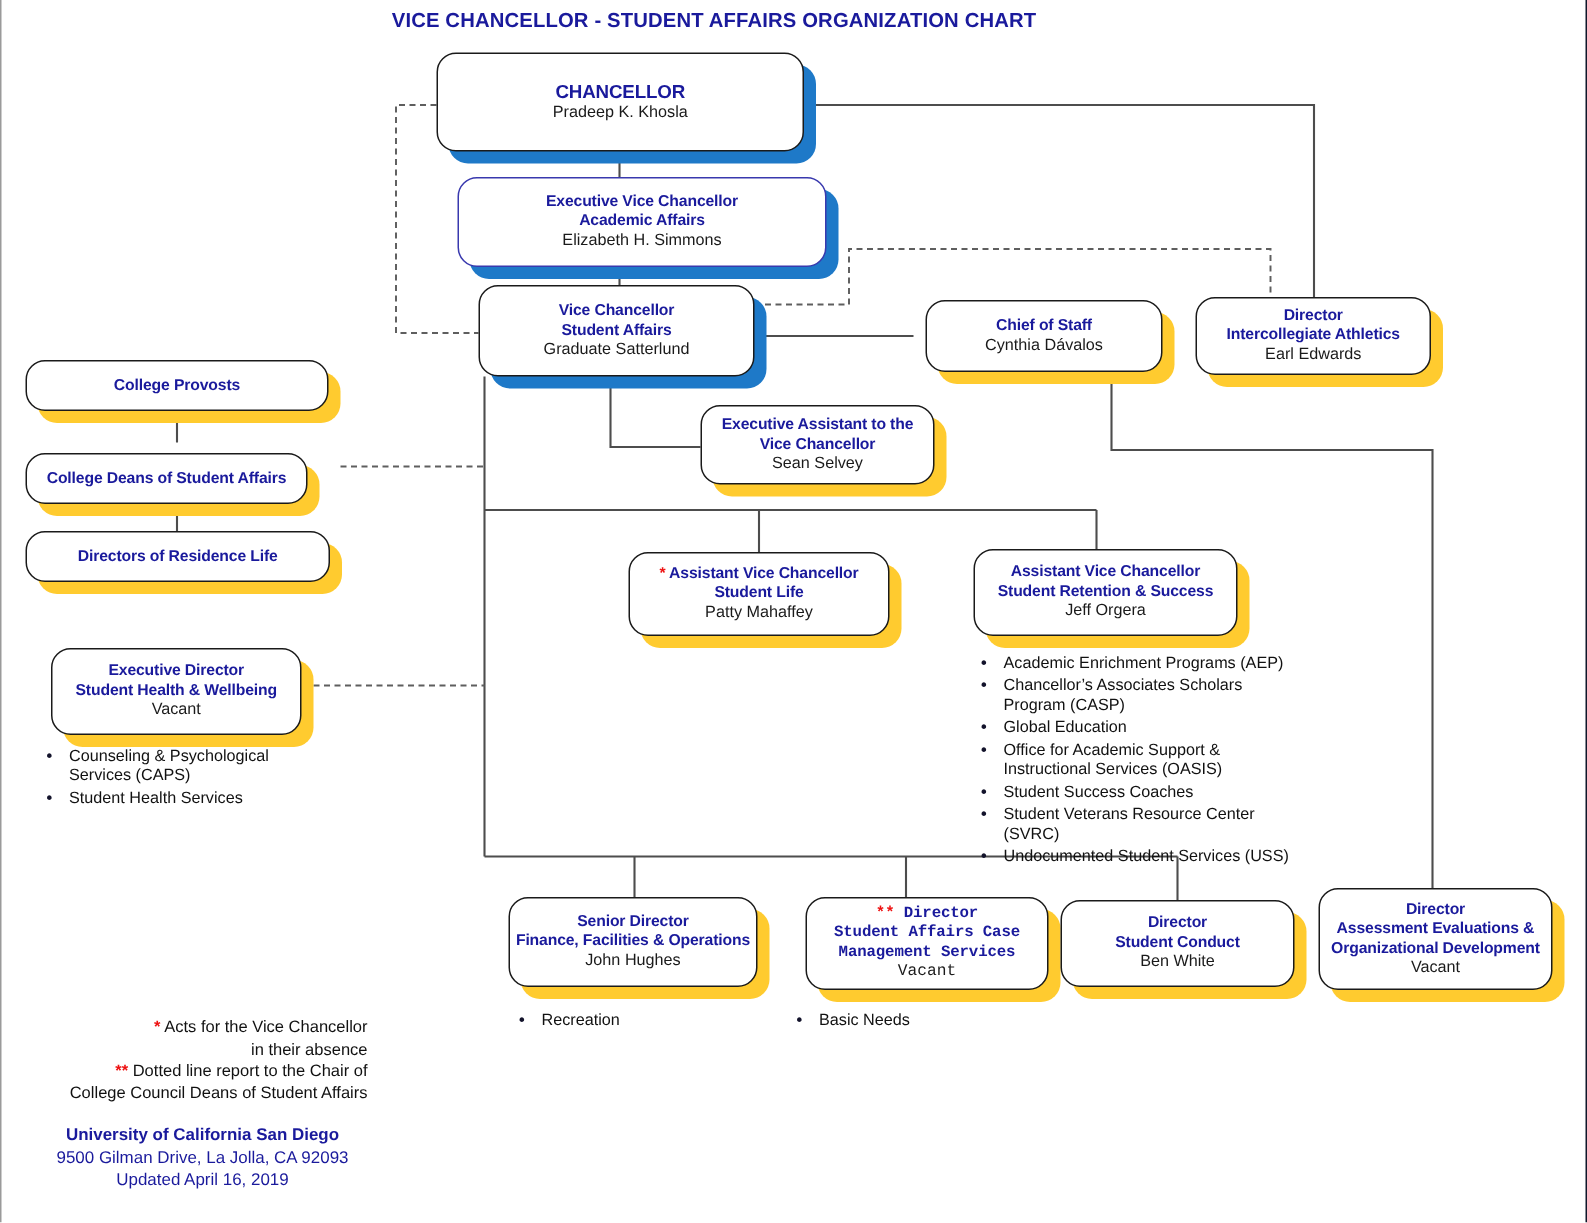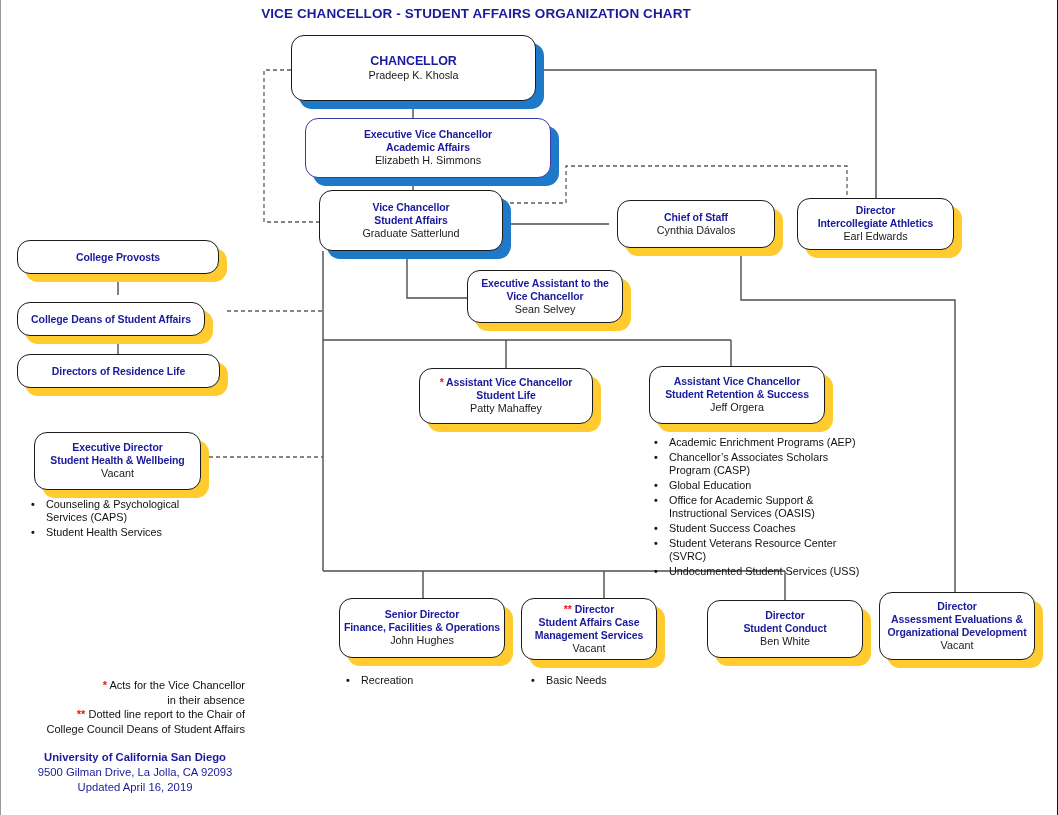--- a/index.html
+++ b/index.html
@@ -125,21 +125,21 @@
     <div class="t">Student Retention &amp; Success</div>
     <div class="n">Jeff Orgera</div>
   </div>
 
   <div class="node shadow-yellow" style="left:338px;top:598px;width:166px;height:60px;">
     <div class="t">Senior Director</div>
     <div class="t">Finance, Facilities &amp; Operations</div>
     <div class="n">John Hughes</div>
   </div>
 
-  <div class="node shadow-yellow" style="left:520px;top:598px;width:136px;height:62px;">
+  <div class="node shadow-yellow" style="left:536px;top:598px;width:162px;height:62px;font-family:Liberation Mono, monospace;">
     <div class="t"><span class="marker">**</span> <span>Director</span></div>
     <div class="t">Student Affairs Case</div>
     <div class="t">Management Services</div>
     <div class="n">Vacant</div>
   </div>
 
   <div class="node shadow-yellow" style="left:706px;top:600px;width:156px;height:58px;">
     <div class="t">Director</div>
     <div class="t">Student Conduct</div>
     <div class="n">Ben White</div>

